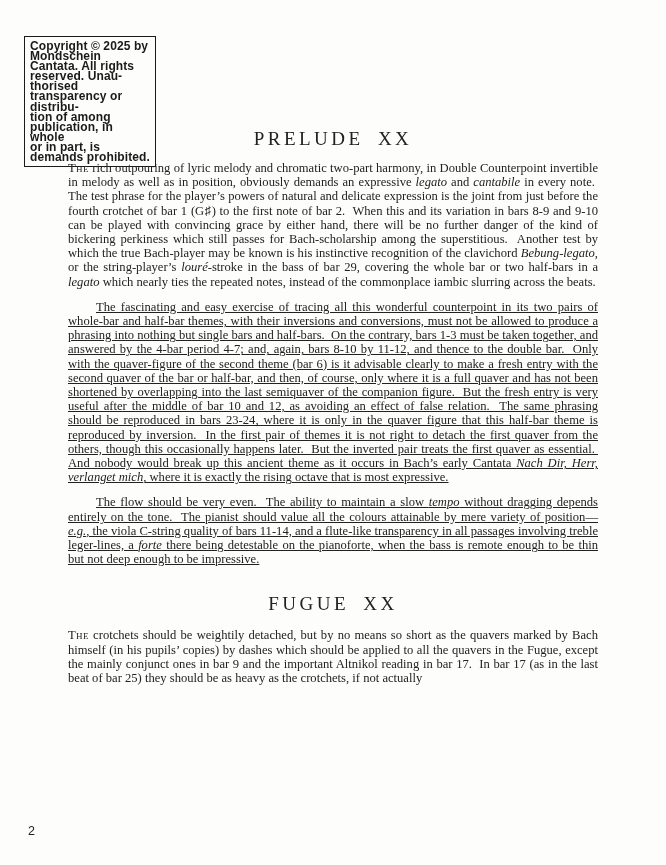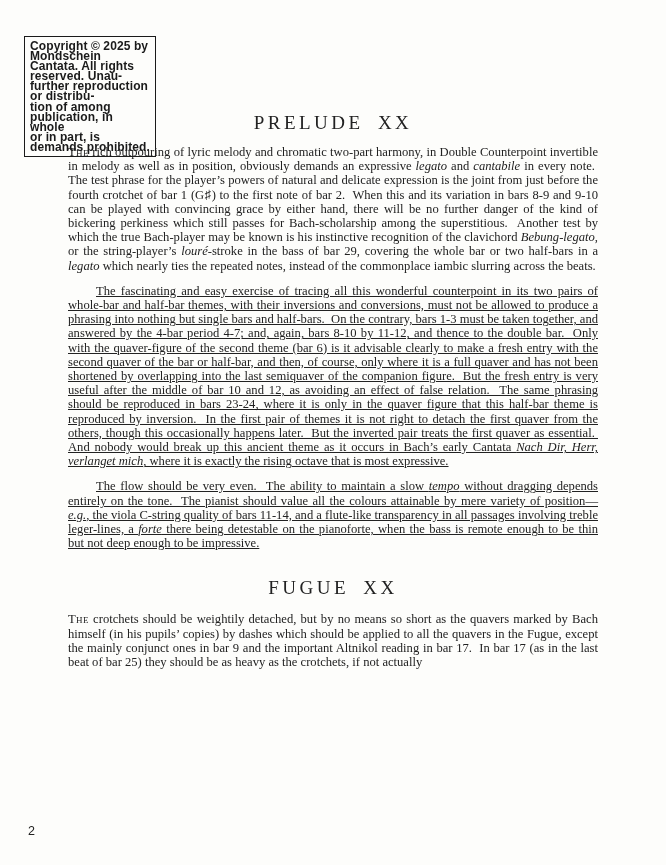--- a/index.html
+++ b/index.html
@@ -33,21 +33,21 @@
     position: absolute;
     left: 60px; top: 112px;
     width: 546px;
   }
   .section-title {
     font-size: 19px;
     font-weight: normal;
     text-align: center;
     letter-spacing: 3.5px;
     word-spacing: 6px;
-    margin: 0 0 11px 0;
+    margin: 16px 0 11px 0;
     color: #222;
   }
   .fugue-title { margin-top: 27px; margin-bottom: 13px; text-align: center; }
   .body-para {
     margin: 8px;
     text-align: justify;
     font-size: 12.6px;
     line-height: 14.2px;
     color: #222;
   }
@@ -65,21 +65,21 @@
   }
 </style>
 </head>
 <body>
 
 <div class="page">
 
   <div class="stamp">
     <div class="stamp-line">Copyright © 2025 by Mondschein</div>
     <div class="stamp-line">Cantata. All rights reserved. Unau-</div>
-    <div class="stamp-line">further reproduction or distribu-</div>
+    <div class="stamp-line">thorised transparency or distribu-</div>
     <div class="stamp-line">tion of among publication, in whole</div>
     <div class="stamp-line">or in part, is demands prohibited.</div>
   </div>
 
   <div class="content">
     <h1 class="section-title">PRELUDE XX</h1>
 
     <p class="body-para"><span class="sc">The</span><span> rich outpouring of lyric melody and chromatic two-part harmony, in Double Counterpoint invertible in melody as well as in position, obviously demands an expressive </span><span class="it">legato</span><span> and </span><span class="it">cantabile</span><span> in every note.&nbsp; The test phrase for the player’s powers of natural and delicate expression is the joint from just before the fourth crotchet of bar 1 (G♯) to the first note of bar 2.&nbsp; When this and its variation in bars 8-9 and 9-10 can be played with convincing grace by either hand, there will be no further danger of the kind of bickering perkiness which still passes for Bach-scholarship among the superstitious.&nbsp; Another test by which the true Bach-player may be known is his instinctive recognition of the clavichord </span><span class="it">Bebung-legato</span><span>, or the string-player’s </span><span class="it">louré</span><span>-stroke in the bass of bar 29, covering the whole bar or two half-bars in a </span><span class="it">legato</span><span> which nearly ties the repeated notes, instead of the commonplace iambic slurring across the beats.</span></p>
     <p class="body-para indent"><span>The fascinating and easy exercise of tracing all this wonderful counterpoint in its two pairs of whole-bar and half-bar themes, with their inversions and conversions, must not be allowed to produce a phrasing into nothing but single bars and half-bars.&nbsp; On the contrary, bars 1-3 must be taken together, and answered by the 4-bar period 4-7; and, again, bars 8-10 by 11-12, and thence to the double bar.&nbsp; Only with the quaver-figure of the second theme (bar 6) is it advisable clearly to make a fresh entry with the second quaver of the bar or half-bar, and then, of course, only where it is a full quaver and has not been shortened by overlapping into the last semiquaver of the companion figure.&nbsp; But the fresh entry is very useful after the middle of bar 10 and 12, as avoiding an effect of false relation.&nbsp; The same phrasing should be reproduced in bars 23-24, where it is only in the quaver figure that this half-bar theme is reproduced by inversion.&nbsp; In the first pair of themes it is not right to detach the first quaver from the others, though this occasionally happens later.&nbsp; But the inverted pair treats the first quaver as essential.&nbsp; And nobody would break up this ancient theme as it occurs in Bach’s early Cantata </span><span class="it">Nach Dir, Herr, verlanget mich</span><span>, where it is exactly the rising octave that is most expressive.</span></p>
     <p class="body-para indent"><span>The flow should be very even.&nbsp; The ability to maintain a slow </span><span class="it">tempo</span><span> without dragging depends entirely on the tone.&nbsp; The pianist should value all the colours attainable by mere variety of position—</span><span class="it">e.g.</span><span>, the viola C-string quality of bars 11-14, and a flute-like transparency in all passages involving treble leger-lines, a </span><span class="it">forte</span><span> there being detestable on the pianoforte, when the bass is remote enough to be thin but not deep enough to be impressive.</span></p>

